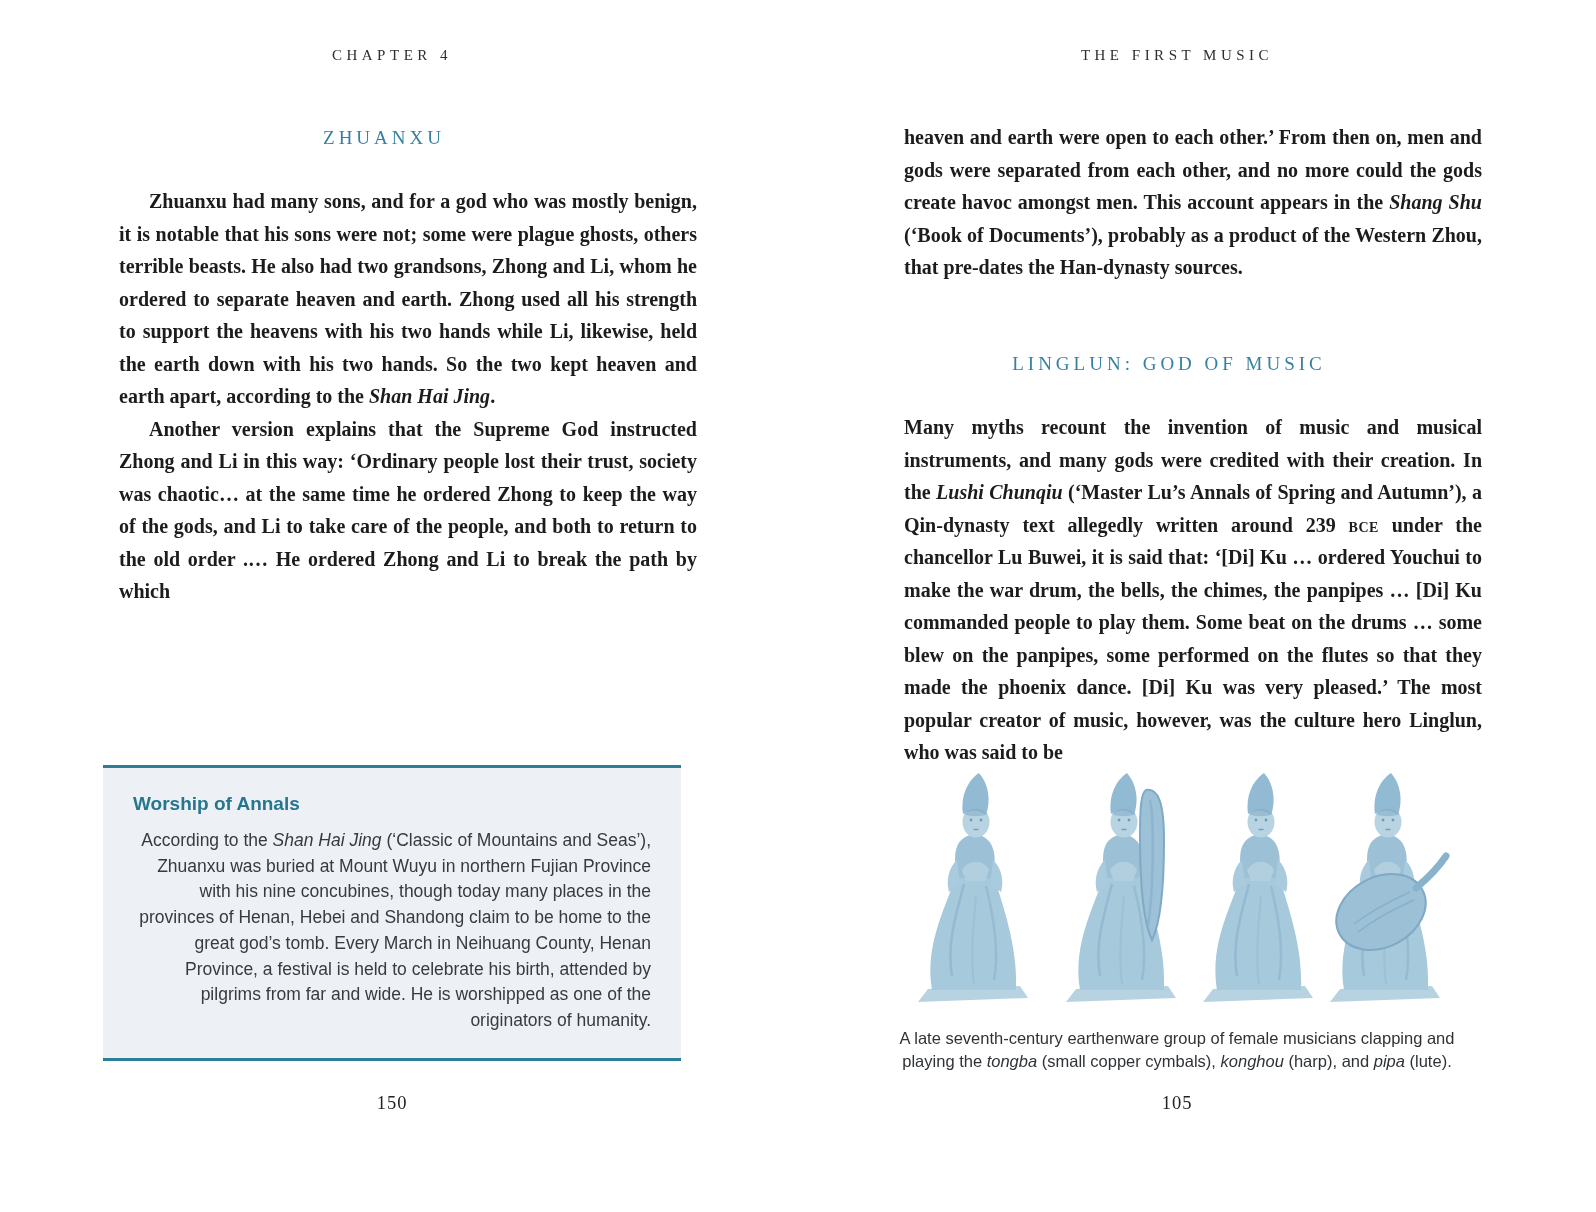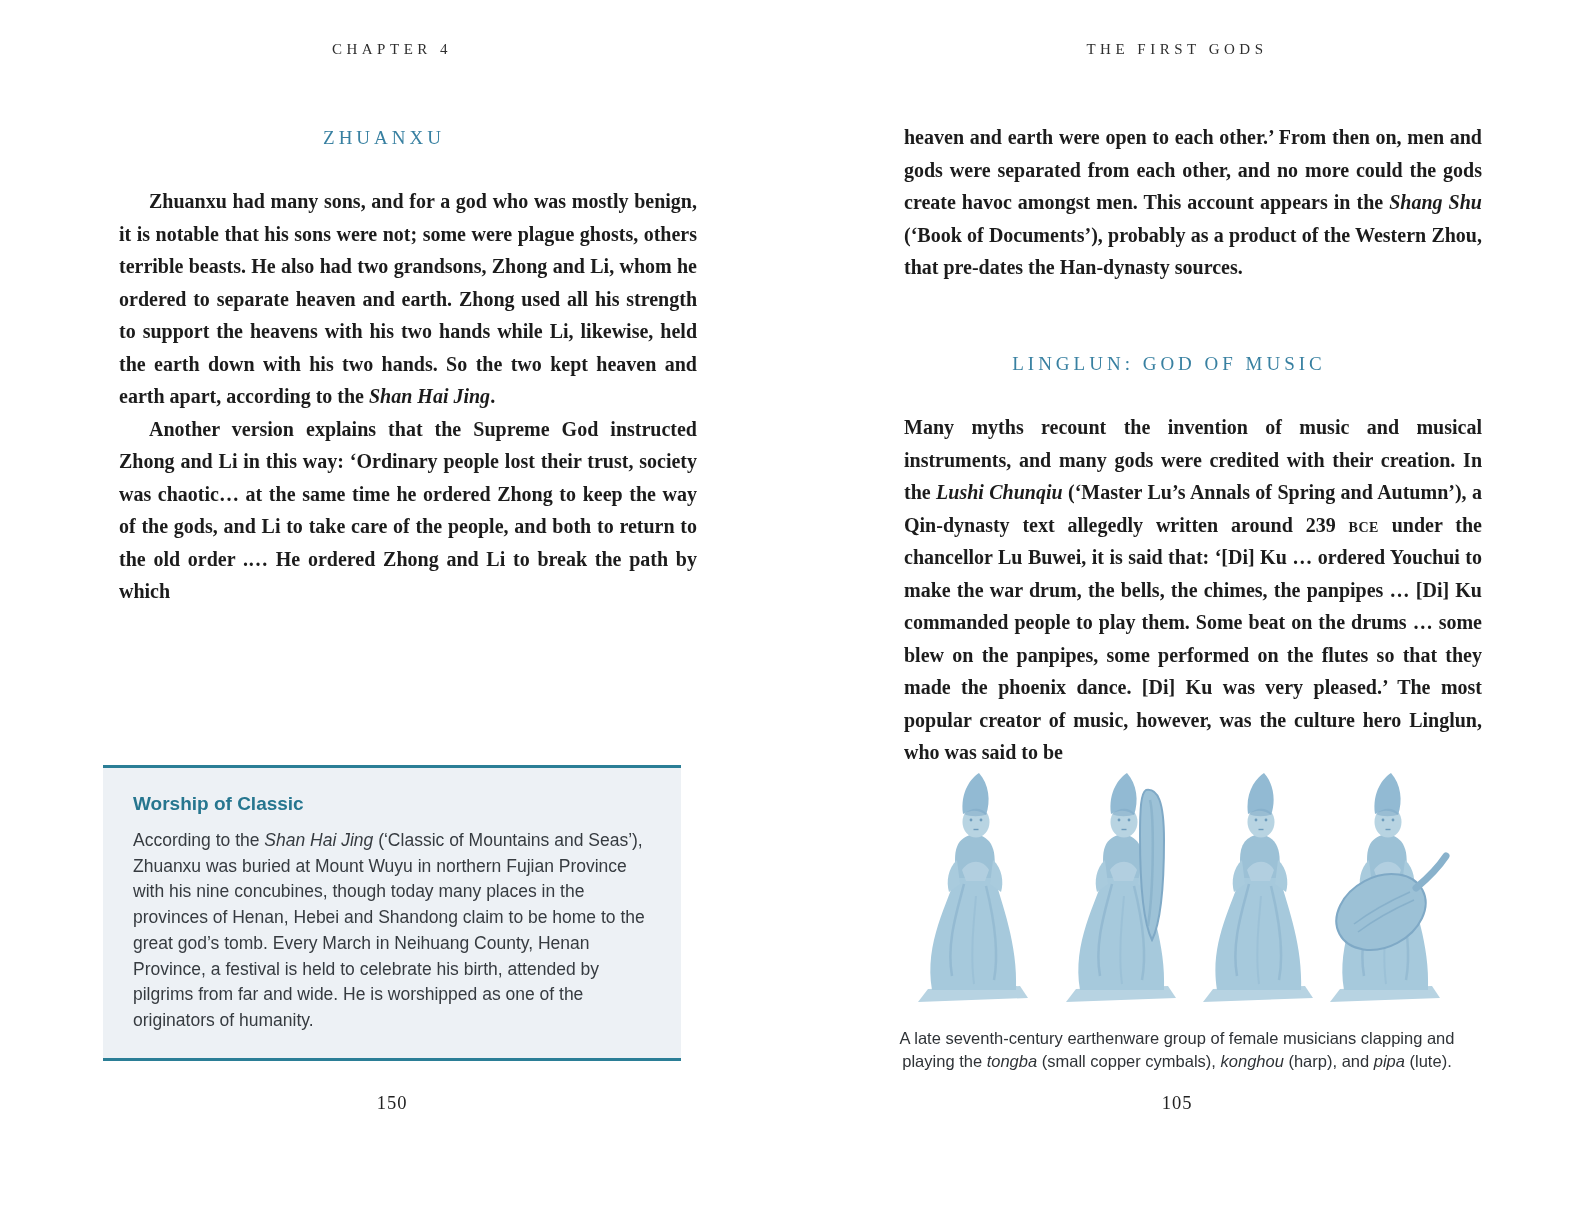--- a/index.html
+++ b/index.html
@@ -5,21 +5,21 @@
   html,body{margin:0;padding:0;}
   body{
     width:1596px;height:1212px;position:relative;background:#ffffff;
     font-family:"Liberation Serif", serif;color:#1c1c1c;overflow:hidden;
   }
   .page{position:absolute;top:0;width:578px;height:1212px;}
   .page-left{left:103px;}
   .page-right{left:888px;}
 
   .running-header{
-    position:absolute;top:41px;left:0;right:0;text-align:center;
+    position:absolute;top:47px;left:0;right:0;text-align:center;
     font-size:15px;letter-spacing:4.5px;color:#2e2e2e;
   }
   .section-heading{
     position:absolute;left:0;right:16px;text-align:center;
     font-family:Liberation Serif, serif;font-size:19px;
     letter-spacing:4px;color:#3880a1;
   }
   .heading-left{top:127px;}
   .heading-music{top:353px;}
 
@@ -33,21 +33,21 @@
 
   .it{font-style:italic;}
   .sc{font-variant:small-caps;letter-spacing:0.5px;}
 
   .infobox{
     position:absolute;top:765px;left:0;width:578px;box-sizing:border-box;
     background:#edf1f5;border-top:3px solid #2b7e96;border-bottom:3px solid #2b7e96;
     padding:25px 30px 24px 30px;font-family:"Liberation Sans", sans-serif;
   }
   .infobox-title{font-size:19px;font-weight:bold;color:#26768f;margin:0 0 13px 0;}
-  .infobox-text{font-size:17.5px;line-height:25.7px;color:#363b40;margin:0;}
+  .infobox-text{font-size:17.5px;line-height:25.7px;color:#363b40;margin:0;text-align:right;}
 
   .figure-wrap{position:absolute;top:756px;left:-12px;width:604px;height:252px;}
   .caption{
     position:absolute;top:1019px;left:-11px;width:600px;text-align:center;
     font-family:"Liberation Sans", sans-serif;font-size:16.5px;line-height:23px;color:#2f3337;margin-top:8px;
   }
   .page-number{
     position:absolute;top:1093px;left:0;right:0;text-align:center;
     font-size:18.5px;letter-spacing:1px;color:#222;
   }
@@ -59,29 +59,29 @@
   <div class="running-header">CHAPTER 4</div>
 
   <div class="section-heading heading-left">ZHUANXU</div>
 
   <div class="body-text left-body">
     <p class="indent"><span>Zhuanxu had many sons, and for a god who was mostly benign, it is notable that his sons were not; some were plague ghosts, others terrible beasts. He also had two grandsons, Zhong and Li, whom he ordered to separate heaven and earth. Zhong used all his strength to support the heavens with his two hands while Li, likewise, held the earth down with his two hands. So the two kept heaven and earth apart, according to the </span><span class="it">Shan Hai Jing</span><span>.</span></p>
     <p class="indent"><span>Another version explains that the Supreme God instructed Zhong and Li in this way: ‘Ordinary people lost their trust, society was chaotic… at the same time he ordered Zhong to keep the way of the gods, and Li to take care of the people, and both to return to the old order .… He ordered Zhong and Li to break the path by which</span></p>
   </div>
 
   <div class="infobox">
-    <p class="infobox-title">Worship of Classic</p>
+    <p class="infobox-title">Worship of Annals</p>
     <p class="infobox-text"><span>According to the </span><span class="it">Shan Hai Jing</span><span> (‘Classic of Mountains and Seas’), Zhuanxu was buried at Mount Wuyu in northern Fujian Province with his nine concubines, though today many places in the provinces of Henan, Hebei and Shandong claim to be home to the great god’s tomb. Every March in Neihuang County, Henan Province, a festival is held to celebrate his birth, attended by pilgrims from far and wide. He is worshipped as one of the originators of humanity.</span></p>
   </div>
 
   <div class="page-number">150</div>
 </div>
 
 <div class="page page-right">
-  <div class="running-header">THE FIRST GODS</div>
+  <div class="running-header">THE FIRST MUSIC</div>
 
   <div class="body-text right-intro">
     <p><span>heaven and earth were open to each other.’ From then on, men and gods were separated from each other, and no more could the gods create havoc amongst men. This account appears in the </span><span class="it">Shang Shu</span><span> (‘Book of Documents’), probably as a product of the Western Zhou, that pre-dates the Han-dynasty sources.</span></p>
   </div>
 
   <div class="section-heading heading-music">LINGLUN: GOD OF MUSIC</div>
 
   <div class="body-text right-music">
     <p><span>Many myths recount the invention of music and musical instruments, and many gods were credited with their creation. In the </span><span class="it">Lushi Chunqiu</span><span> (‘Master Lu’s Annals of Spring and Autumn’), a Qin-dynasty text allegedly written around 239 </span><span class="sc">bce</span><span> under the chancellor Lu Buwei, it is said that: ‘[Di] Ku … ordered Youchui to make the war drum, the bells, the chimes, the panpipes … [Di] Ku commanded people to play them. Some beat on the drums … some blew on the panpipes, some performed on the flutes so that they made the phoenix dance. [Di] Ku was very pleased.’ The most popular creator of music, however, was the culture hero Linglun, who was said to be</span></p>
   </div>

